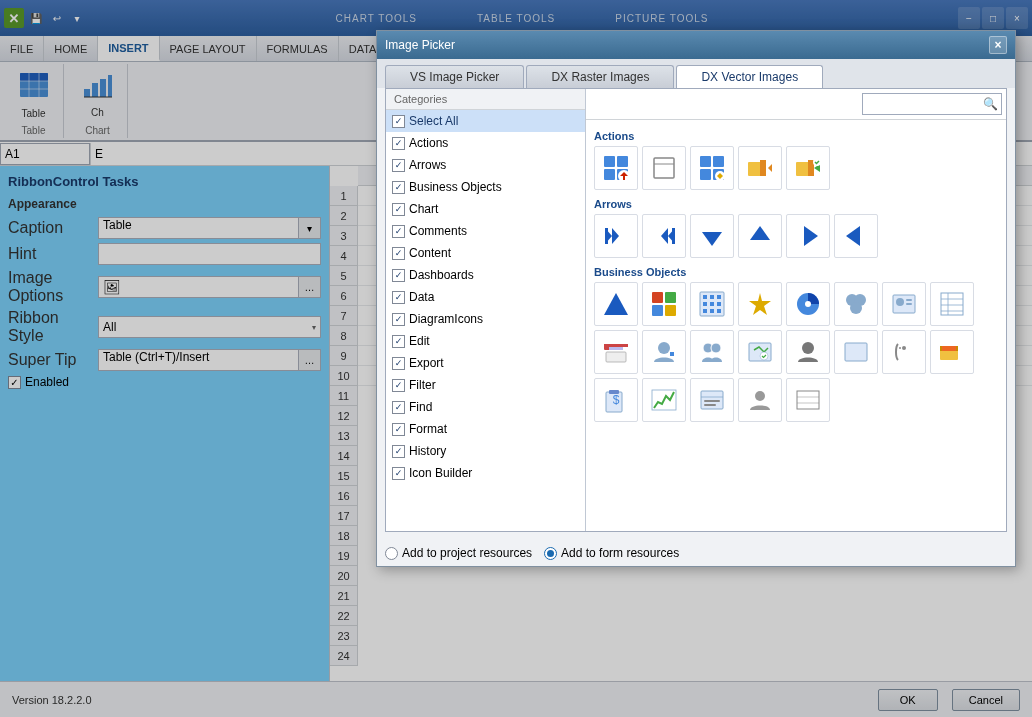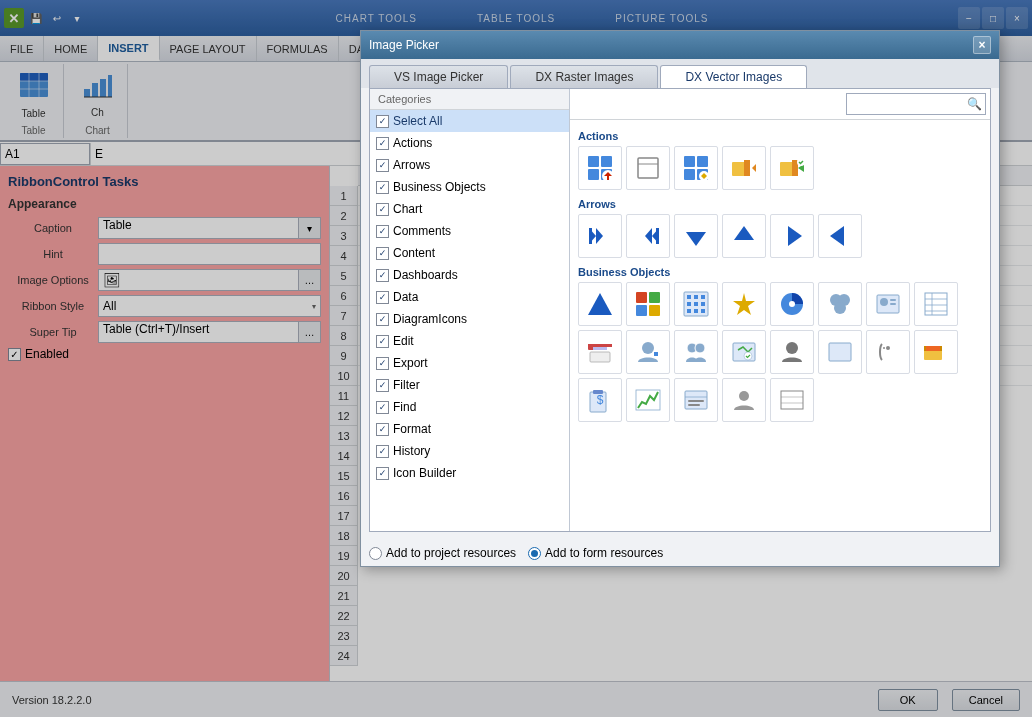--- a/index.html
+++ b/index.html
@@ -135,36 +135,36 @@
 
     
     .main-area {
       display: flex;
       height: calc(717px - 36px - 26px - 80px - 24px);
     }
 
     
     .left-panel {
       width: 330px;
-      background: #fca5a5;
+      background: #7dd3fc;
       border-right: 1px solid #c0c4cc;
       padding: 8px;
       overflow-y: auto;
     }
     .panel-title {
       font-size: 13px; font-weight: 600; color: #1a3a6a; margin-bottom: 8px;
     }
     .section-title {
       font-size: 12px; font-weight: 600; color: #333; margin-bottom: 6px; margin-top: 4px;
     }
     .form-row {
       display: flex; align-items: center; margin-bottom: 4px;
     }
     .form-label {
-      width: 90px; font-size: 11px; color: #333; flex-shrink: 0; text-align: center;
+      width: 90px; font-size: 16px; color: #333; flex-shrink: 0;
     }
     .form-control {
       flex: 1;
       height: 22px;
       border: 1px solid #aab0bc;
       background: white;
       display: flex; align-items: center; padding: 0 4px;
       font-size: 11px;
     }
     .form-control-with-btn {
@@ -228,21 +228,21 @@
     }
 
     
     .dialog-overlay {
       position: absolute; top: 0; left: 0; right: 0; bottom: 0;
       background: rgba(0,0,0,0.2);
       z-index: 10;
     }
     .dialog {
       position: absolute;
-      top: 30px; left: 360px;
+      top: 30px; left: 376px;
       width: 640px;
       background: #f0f2f5;
       border: 1px solid #8090a0;
       box-shadow: 3px 3px 12px rgba(0,0,0,0.3);
       z-index: 11;
     }
     .dialog-titlebar {
       height: 28px;
       background: linear-gradient(to bottom, #5a8ab0, #3a6a90);
       display: flex; align-items: center; justify-content: space-between;

